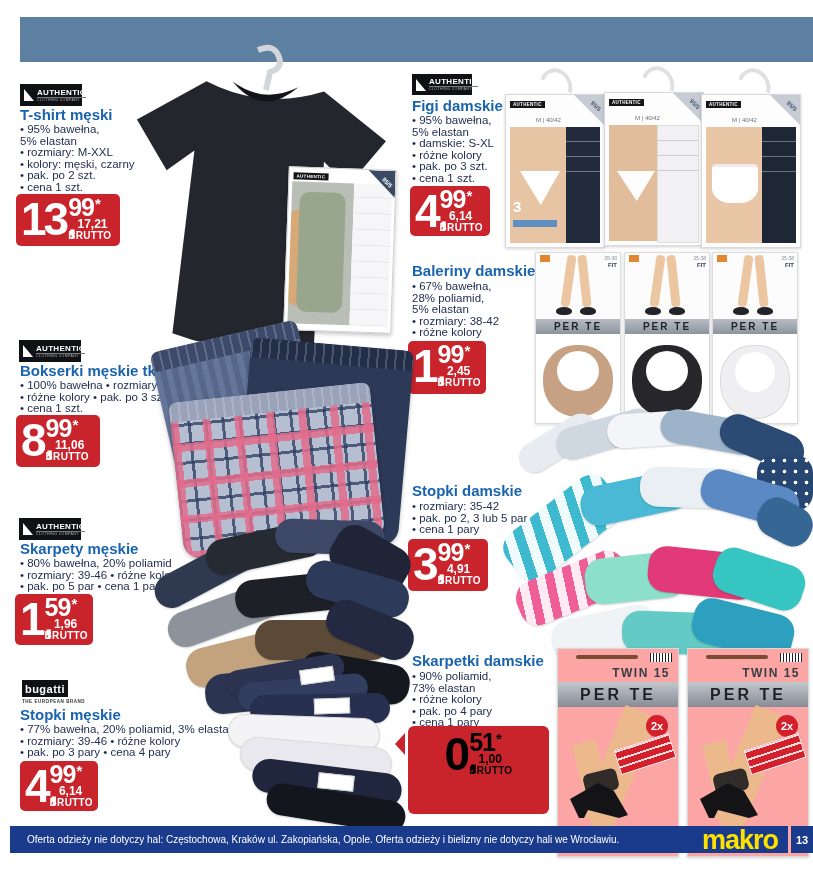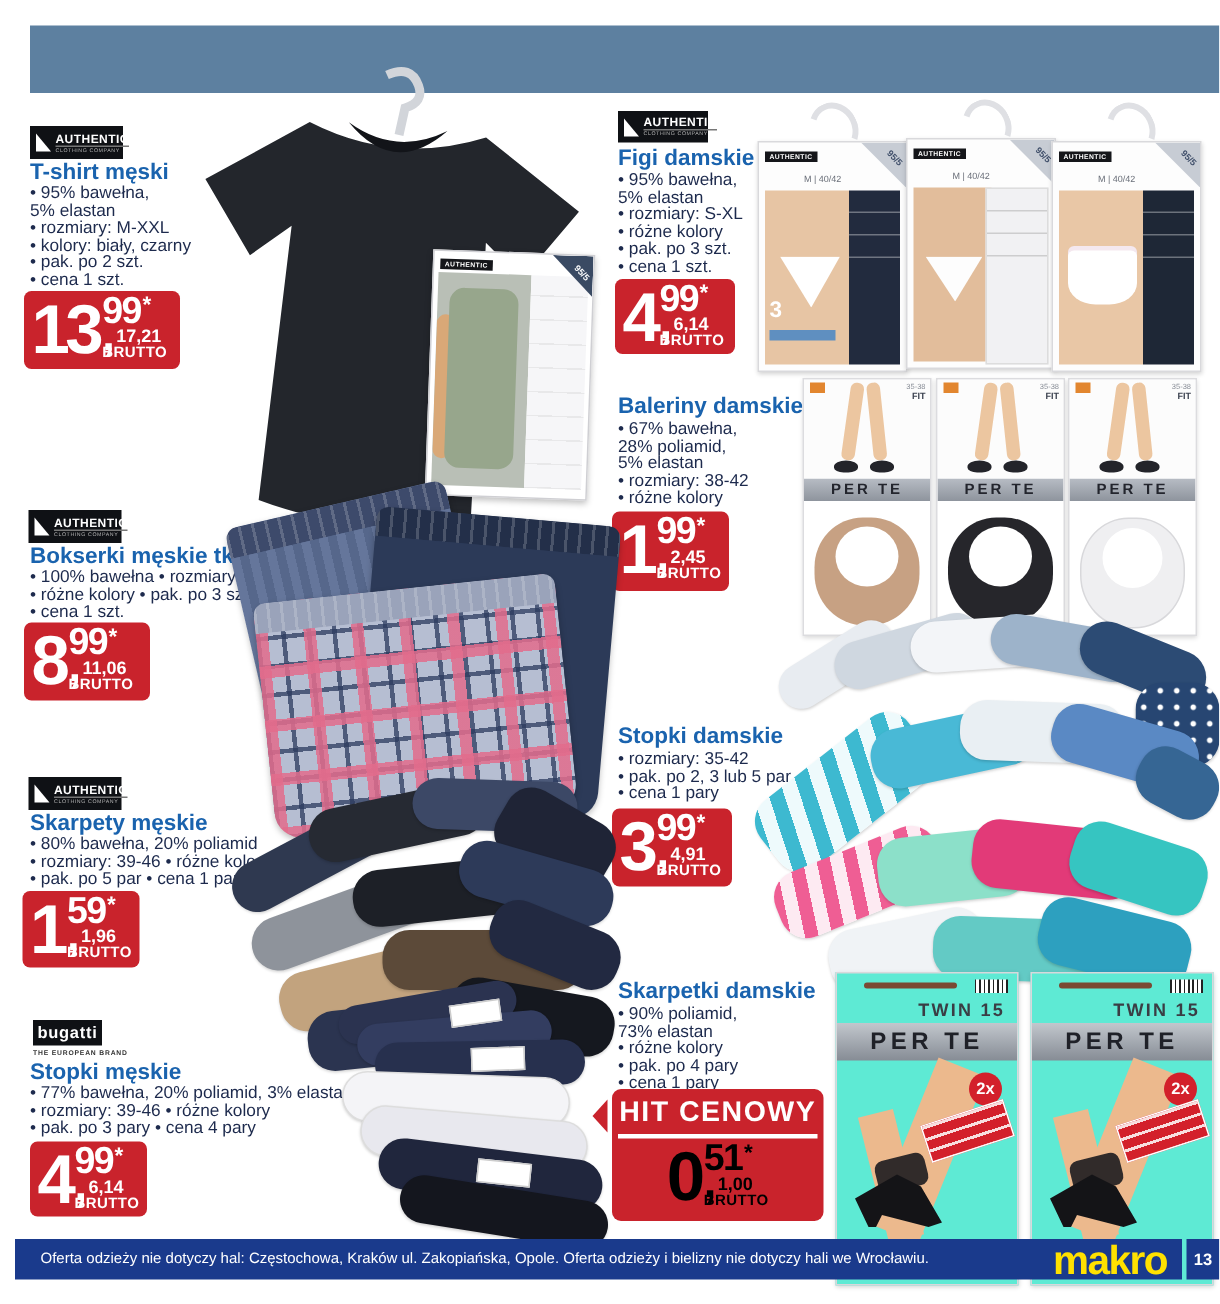--- a/index.html
+++ b/index.html
@@ -79,21 +79,21 @@
   .bal-leg{position:absolute;width:9px;height:52px;background:#ecc6a0;border-radius:4px;top:2px;}
   .bal-mark{position:absolute;width:16px;height:8px;background:#23242a;border-radius:50% 50% 40% 40%;bottom:4px;}
   .bal-size{position:absolute;right:3px;top:2px;font-size:5px;color:#8a8f98;}
   .bal-fit{position:absolute;right:3px;top:9px;font-size:6px;font-weight:bold;color:#3c4250;}
   .bal-orange{position:absolute;left:4px;top:2px;width:10px;height:7px;background:#e2862f;}
   .bal-band{height:15px;background:linear-gradient(#b7bcc4,#8e949d);display:flex;align-items:center;justify-content:center;
             color:#23252d;font-size:10px;font-weight:bold;letter-spacing:2px;}
   .bal-foot{position:absolute;left:7px;right:7px;top:92px;height:72px;border-radius:46% 46% 48% 48%;}
   .bal-open{position:absolute;left:14px;right:14px;top:6px;height:40px;background:#ffffff;border-radius:50%;}
 
-  .twin-card{position:absolute;width:122px;height:209px;background:#5eead4;border:1px solid #d8d8db;
+  .twin-card{position:absolute;width:122px;height:209px;background:#fca5a5;border:1px solid #d8d8db;
              box-shadow:0 1px 3px rgba(0,0,0,.18);box-sizing:border-box;overflow:hidden;}
   .tw-swatch{position:absolute;left:18px;top:6px;width:62px;height:4px;background:#7a4a33;border-radius:2px;}
   .tw-code{position:absolute;right:6px;top:4px;width:22px;height:9px;
            background:repeating-linear-gradient(90deg,#222 0 1px,#fff 1px 3px);}
   .tw-name{position:absolute;left:0;right:8px;top:17px;text-align:right;font-size:12px;color:#3a3d44;
            letter-spacing:1.5px;font-weight:bold;}
   .tw-band{position:absolute;left:0;right:0;top:33px;height:25px;background:linear-gradient(#c2c7cd,#868c95);
            display:flex;align-items:center;justify-content:center;color:#1f2128;font-size:16px;
            font-weight:bold;letter-spacing:3px;}
   .tw-leg{position:absolute;background:#ecb98d;}
@@ -134,21 +134,21 @@
     <span class="bb-text">
       <span class="bb-name">AUTHENTIC</span>
       <span class="bb-sub">CLOTHING COMPANY</span>
     </span>
   </div>
   <h3 class="ptitle" style="left:20px;top:106px">T-shirt męski</h3>
   <div class="bullets" style="left:20px;top:124px;width:195px">
     <span>• 95% bawełna,</span>
     <span>5% elastan</span>
     <span>• rozmiary: M-XXL</span>
-    <span>• kolory: biały, czarny</span>
+    <span>• kolory: męski, czarny</span>
     <span>• pak. po 2 szt.</span>
     <span>• cena 1 szt.</span>
   </div>
 
   <div class="brand-box" style="left:19px;top:340px;width:62px;height:22px">
     <span class="bb-tri"></span>
     <span class="bb-text">
       <span class="bb-name">AUTHENTIC</span>
       <span class="bb-sub">CLOTHING COMPANY</span>
     </span>
@@ -189,21 +189,21 @@
     <span class="bb-tri"></span>
     <span class="bb-text">
       <span class="bb-name">AUTHENTIC</span>
       <span class="bb-sub">CLOTHING COMPANY</span>
     </span>
   </div>
   <h3 class="ptitle" style="left:412px;top:97px">Figi damskie</h3>
   <div class="bullets" style="left:412px;top:115px;width:160px">
     <span>• 95% bawełna,</span>
     <span>5% elastan</span>
-    <span>• rozmiary: S-XL</span>
+    <span>• damskie: S-XL</span>
     <span>• różne kolory</span>
     <span>• pak. po 3 szt.</span>
     <span>• cena 1 szt.</span>
   </div>
 
   <h3 class="ptitle" style="left:412px;top:262px">Baleriny damskie</h3>
   <div class="bullets" style="left:412px;top:281px;width:160px">
     <span>• 67% bawełna,</span>
     <span>28% poliamid,</span>
     <span>5% elastan</span>
@@ -327,21 +327,20 @@
       <span class="pb-net-row">
           <b class="pb-comma">,</b>
           <span class="pb-net">6,14</span>
         </span>
       <span class="pb-brutto">BRUTTO</span>
     </span>
   </div>
 
   <div class="hit-badge" style="left:408px;top:726px;width:141px;height:88px">
     <span class="hit-tail"></span>
-    <div class="hit-head">HIT CENOWY</div>
     <div class="hit-price">
       <span class="pb-zl">0</span>
       <span class="pb-col">
         <span class="pb-gr-row">
             <b class="pb-gr">51</b>
             <i class="pb-star">*</i>
           </span>
         <span class="pb-net-row">
             <b class="pb-comma">,</b>
             <span class="pb-net">1,00</span>

